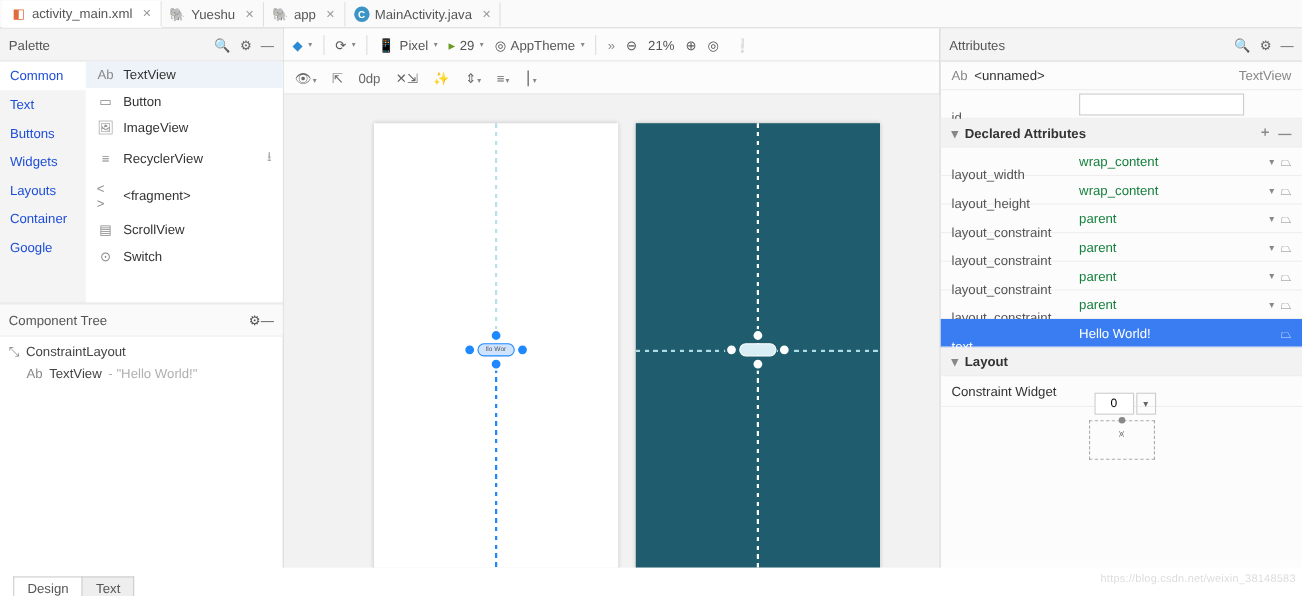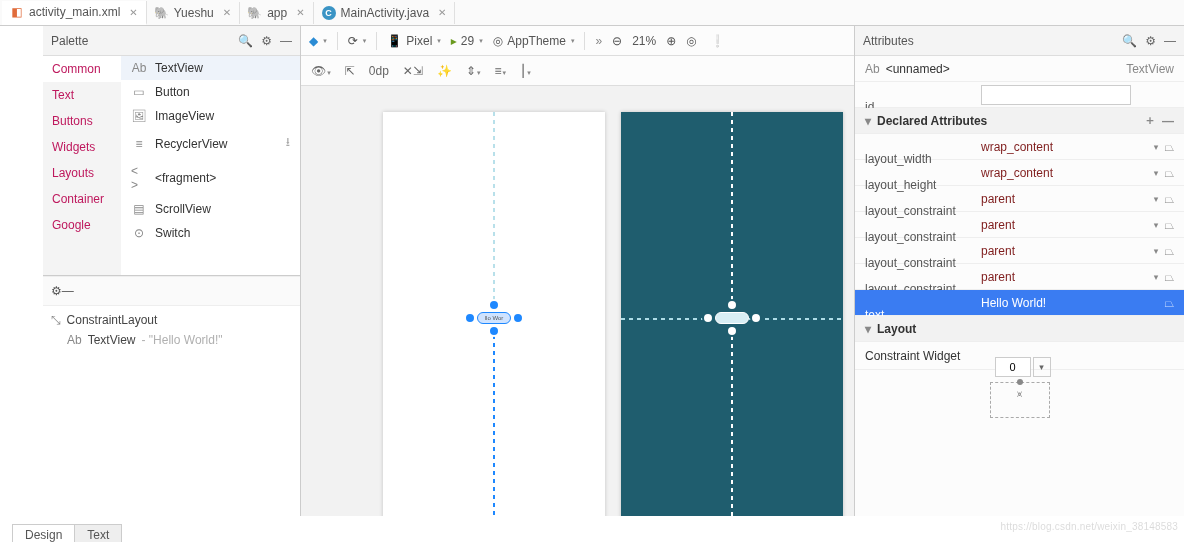--- a/index.html
+++ b/index.html
@@ -2,28 +2,28 @@
 <html><head>
 <meta charset="utf-8">
 <style>
 * { box-sizing: border-box; margin: 0; padding: 0; font-family: "Segoe UI", Arial, sans-serif; }
 body { width: 1184px; height: 542px; background: #fff; font-size: 12px; color: #333; overflow: hidden; position: relative; }
 .tabs-top { height: 26px; display: flex; align-items: center; border-bottom: 1px solid #ccc; background: #fafafa; padding-left: 2px; }
 .tab { padding: 4px 8px; display: flex; align-items: center; gap: 5px; border-right: 1px solid #e0e0e0; color: #555; cursor: pointer; }
 .tab.active { background: #fff; border-bottom: 2px solid #fff; margin-bottom: -1px; }
 .tab .x { color: #999; font-size: 10px; margin-left: 4px; }
 .icon-file-xml { width: 14px; height: 14px; display: inline-flex; align-items: center; justify-content: center; }
-.main-row { display: flex; height: 490px; padding-left: 43px; }
+.main-row { display: flex; height: 490px; }
 .palette-col { width: 258px; border-right: 1px solid #ccc; display: flex; flex-direction: column; }
 .panel-hdr { height: 30px; display: flex; align-items: center; padding: 0 8px; background: #f4f4f4; border-bottom: 1px solid #ddd; color: #555; }
 .panel-hdr .title { flex: 1; }
 .panel-hdr .ico { margin-left: 8px; color: #666; cursor: pointer; }
 .palette-body { display: flex; height: 220px; border-bottom: 1px solid #ccc; }
 .cat-col { width: 78px; background: #f4f4f4; }
-.cat-item { padding: 6px 9px; color: #be185d; cursor: pointer; }
+.cat-item { padding: 6px 9px; color: #1d4ed8; cursor: pointer; }
 .cat-item.active { background: #fff; }
 .widget-col { flex: 1; background: #fff; }
 .widget-item { padding: 5px 10px; display: flex; align-items: center; gap: 8px; color: #333; cursor: pointer; }
 .widget-item.sel { background: #eef3fa; }
 .widget-item .wico { width: 16px; color: #888; display: inline-flex; justify-content: center; }
 .widget-item .dl { margin-left: auto; color: #aaa; }
 .comp-tree-hdr { height: 30px; display: flex; align-items: center; padding: 0 8px; color: #555; border-top: 1px solid #eee; border-bottom: 1px solid #eee; background: #fafafa; }
 .comp-tree-hdr .title { flex: 1; }
 .tree-body { padding: 4px 2px; }
 .tree-row { padding: 3px 6px; display: flex; align-items: center; gap: 6px; color: #444; cursor: pointer; }
@@ -40,21 +40,21 @@
 .zz-line-blue { position: absolute; left: 50%; top: 50%; width: 2px; height: 50%; background: repeating-linear-gradient(180deg,#1e88ff 0,#1e88ff 4px,#fff 4px,#fff 8px); transform: translateX(-1px); }
 .center-node { position: absolute; left: 50%; top: 48%; transform: translate(-50%,-50%); width: 44px; height: 18px; }
 .handle { position: absolute; width: 12px; height: 12px; background: #1e88ff; border: 2px solid #fff; border-radius: 50%; }
 .handle.w { background: #fff; border-color: #1f5d6e; }
 .chip { width: 34px; height: 12px; background: #cfe3ff; border: 1px solid #1e88ff; border-radius: 6px; font-size: 6px; display: flex; align-items: center; justify-content: center; color: #555; position: absolute; left: 5px; top: 3px; }
 .attr-col { width: 330px; border-left: 1px solid #ccc; display: flex; flex-direction: column; background: #fcfcfc; overflow: hidden; }
 .attr-row { height: 26px; display: flex; align-items: center; padding: 0 10px; gap: 6px; border-bottom: 1px solid #eee; }
 .attr-row.h { background: #f2f2f2; font-weight: 600; }
 .attr-row.sel { background: #3a7cf2; color: #fff; }
 .attr-label { width: 110px; flex-shrink: 0; color: #555; white-space: nowrap; overflow: hidden; text-overflow: ellipsis; margin-top: 24px; }
-.attr-val { flex: 1; color: #7f1d1d; }
+.attr-val { flex: 1; color: #15803d; }
 .attr-ctl { margin-left: auto; color: #888; display: flex; gap: 6px; align-items: center; }
 .attr-row.sel .attr-label, .attr-row.sel .attr-val { color: #fff; }
 .attr-row input { width: 150px; height: 20px; border: 1px solid #ccc; padding: 0 4px; }
 .dis { color: #888; }
 .dd { font-size: 9px; }
 .bottom-tabs { position: absolute; left: 12px; bottom: 0; height: 18px; display: flex; }
 .btab { padding: 3px 12px; border: 1px solid #ccc; border-bottom: none; background: #eee; color: #555; margin-right: -1px; cursor: pointer; }
 .btab.front { background: #fff; position: relative; z-index: 1; }
 .tri { font-size: 7px; color: #888; margin-left: 1px; }
 .sep { width: 1px; height: 18px; background: #ddd; }
@@ -135,20 +135,21 @@
             <span class="wico">▤</span>
             <span>ScrollView</span>
           </div>
         <div class="widget-item">
             <span class="wico">⊙</span>
             <span>Switch</span>
           </div>
       </div>
     </div>
     <div class="comp-tree-hdr">
+      <span class="title">Component Tree</span>
       <span class="ico">⚙</span>
       <span class="ico">—</span>
     </div>
     <div class="tree-body">
       <div class="tree-row">
         <span style="color:#888">⤡</span>
         <span>ConstraintLayout</span>
       </div>
       <div class="tree-row indent">
         <span style="color:#888">Ab</span>

